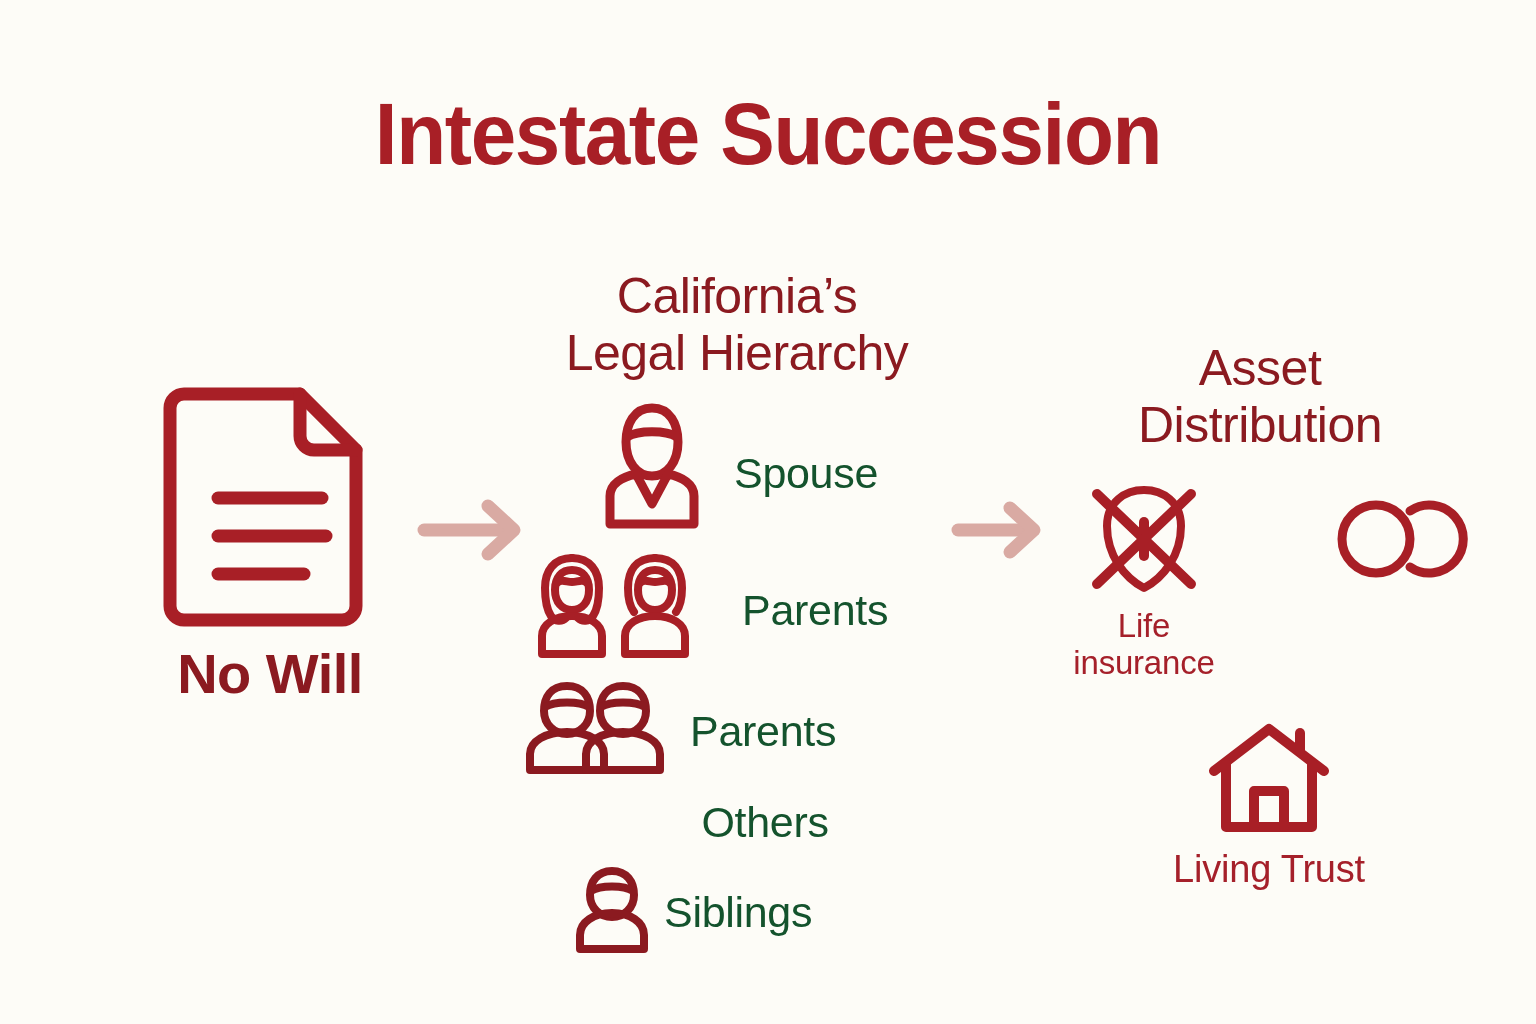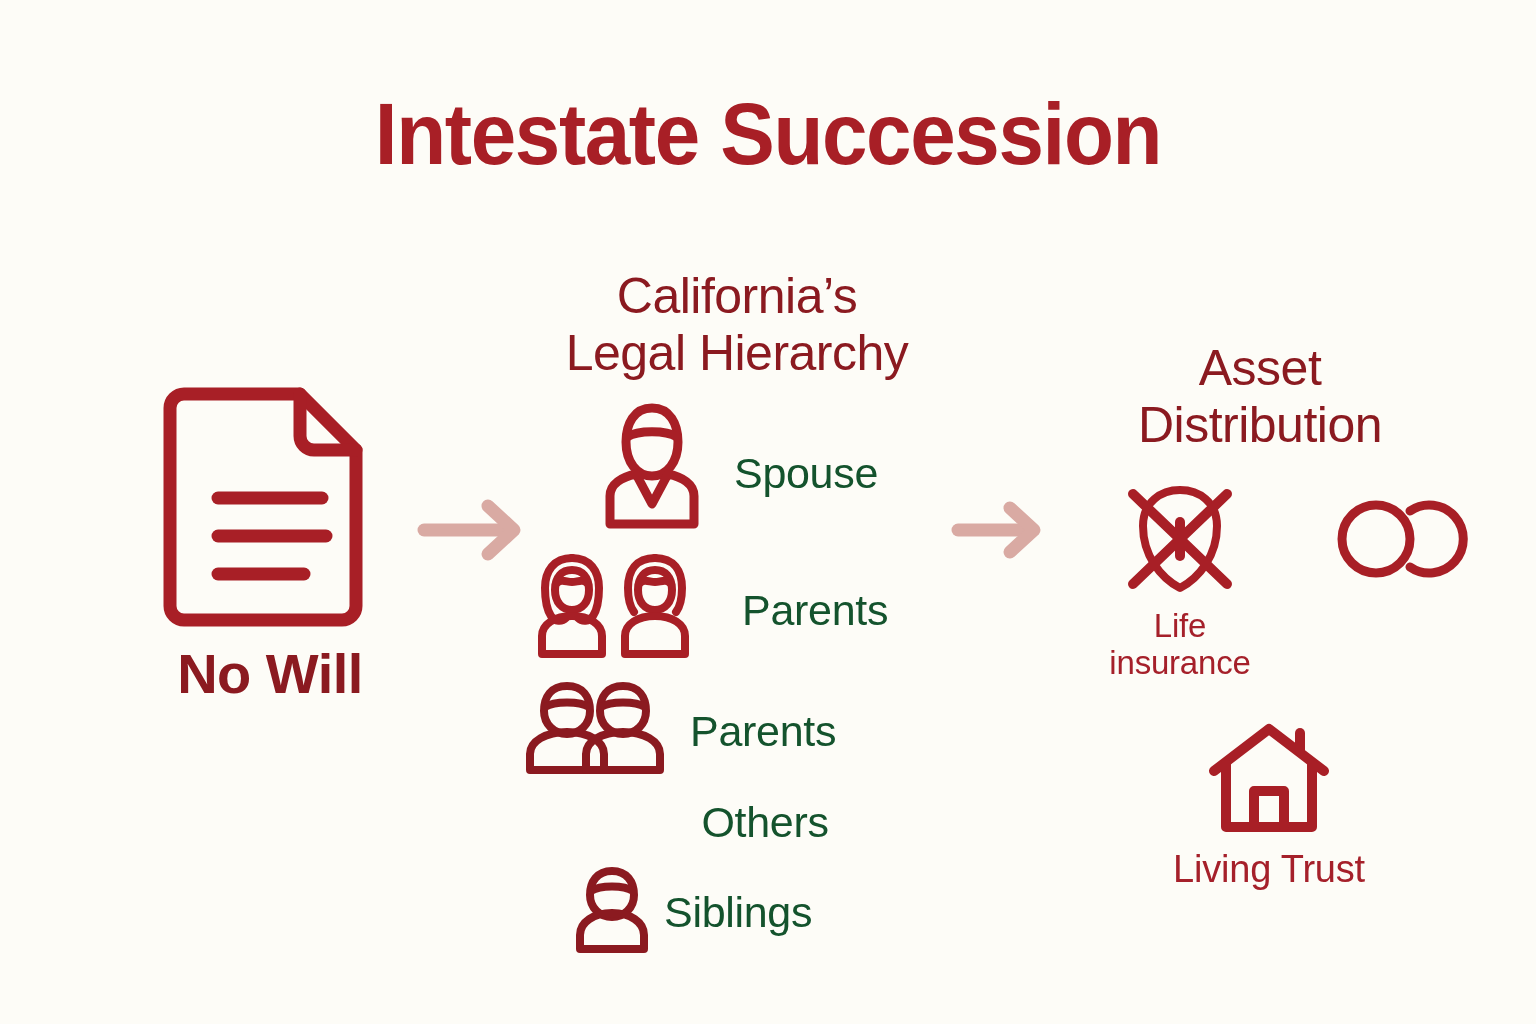--- a/index.html
+++ b/index.html
@@ -124,21 +124,21 @@
   #heading-assets { left:1020px; top:340px; width:480px; }
 
   #asset-grid {
     position:absolute;
     left:1040px;
     top:478px;
     width:440px;
   }
   .asset-row-top {
     display:flex;
-    justify-content:flex-end;
+    justify-content:space-between;
     gap:60px;
     padding-left:24px;
   }
   .asset-item { width:160px; text-align:center; }
   .asset-icon {
     height:122px;
     display:flex;
     align-items:center;
     justify-content:center;
   }

